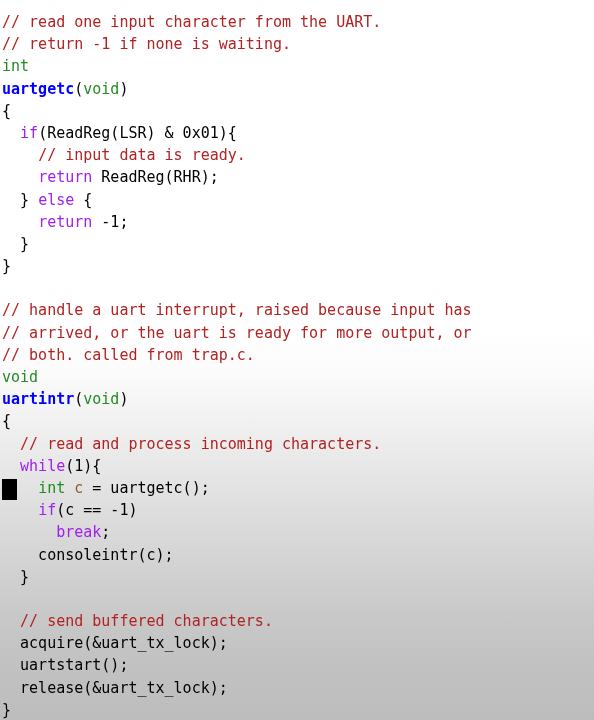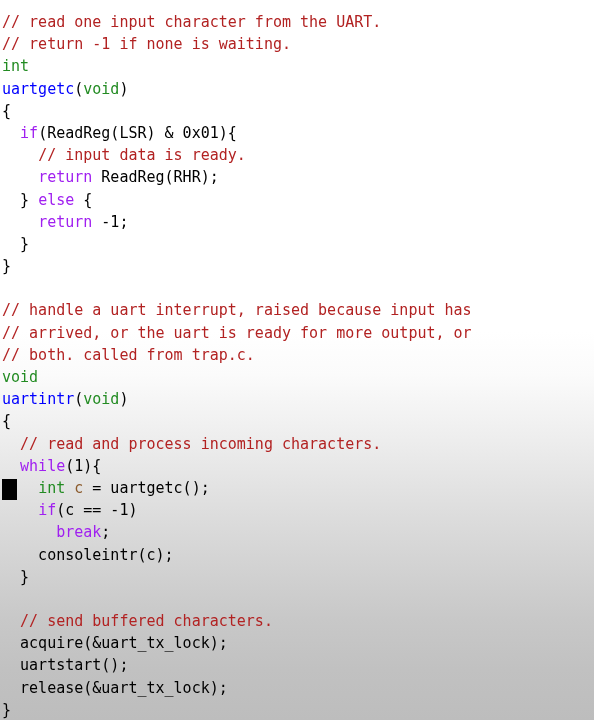--- a/index.html
+++ b/index.html
@@ -51,21 +51,21 @@
   .ln {
     display: block;
     height: 22.2px;
     white-space: pre;
   }
 
   
   .cmt  { color: #b22222; }              
   .kw   { color: #a020f0; margin-top: 36px; }              
   .typ  { color: #228b22; }              
-  .fn   { color: #0000ff; }              
+  .fn   { color: #0000ff; font-weight: bold; }              
   .var  { color: #8b5a2b; }              
   .pl   { color: #000000; }              
 
   
   #cursor {
     position: absolute;
     left: 2px;
     top: 479px;
     width: 15px;
     height: 21px;

